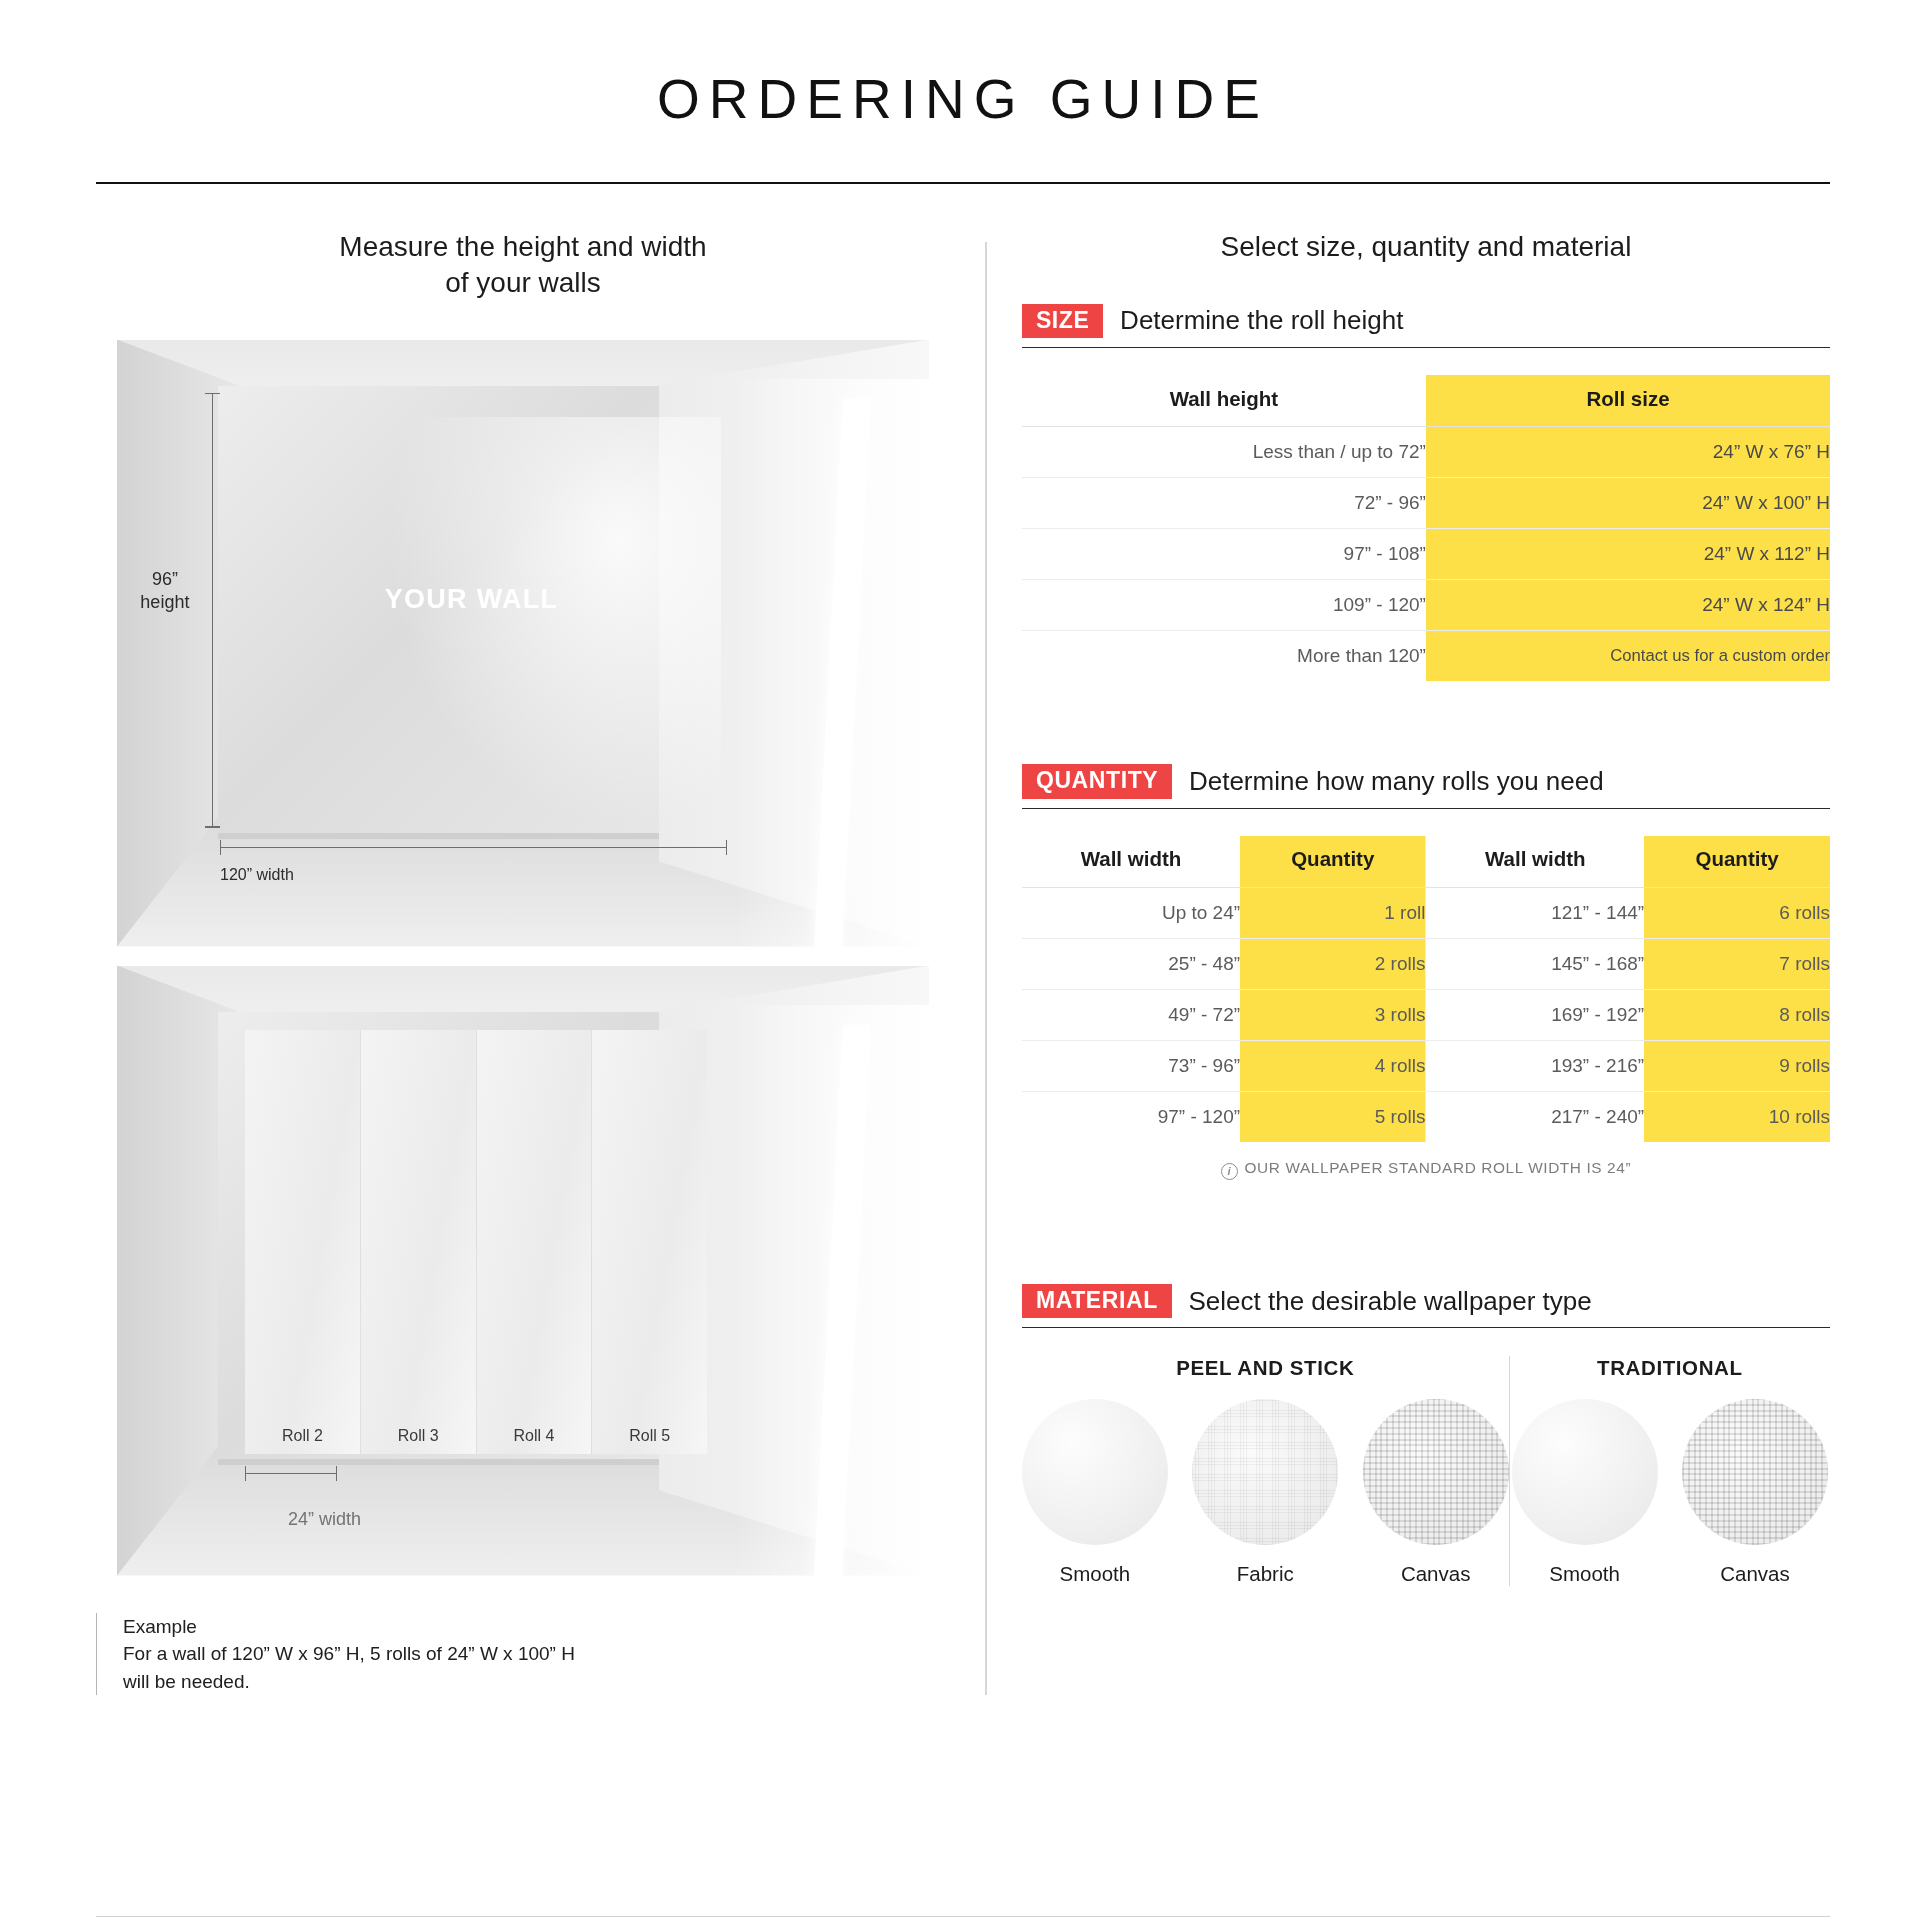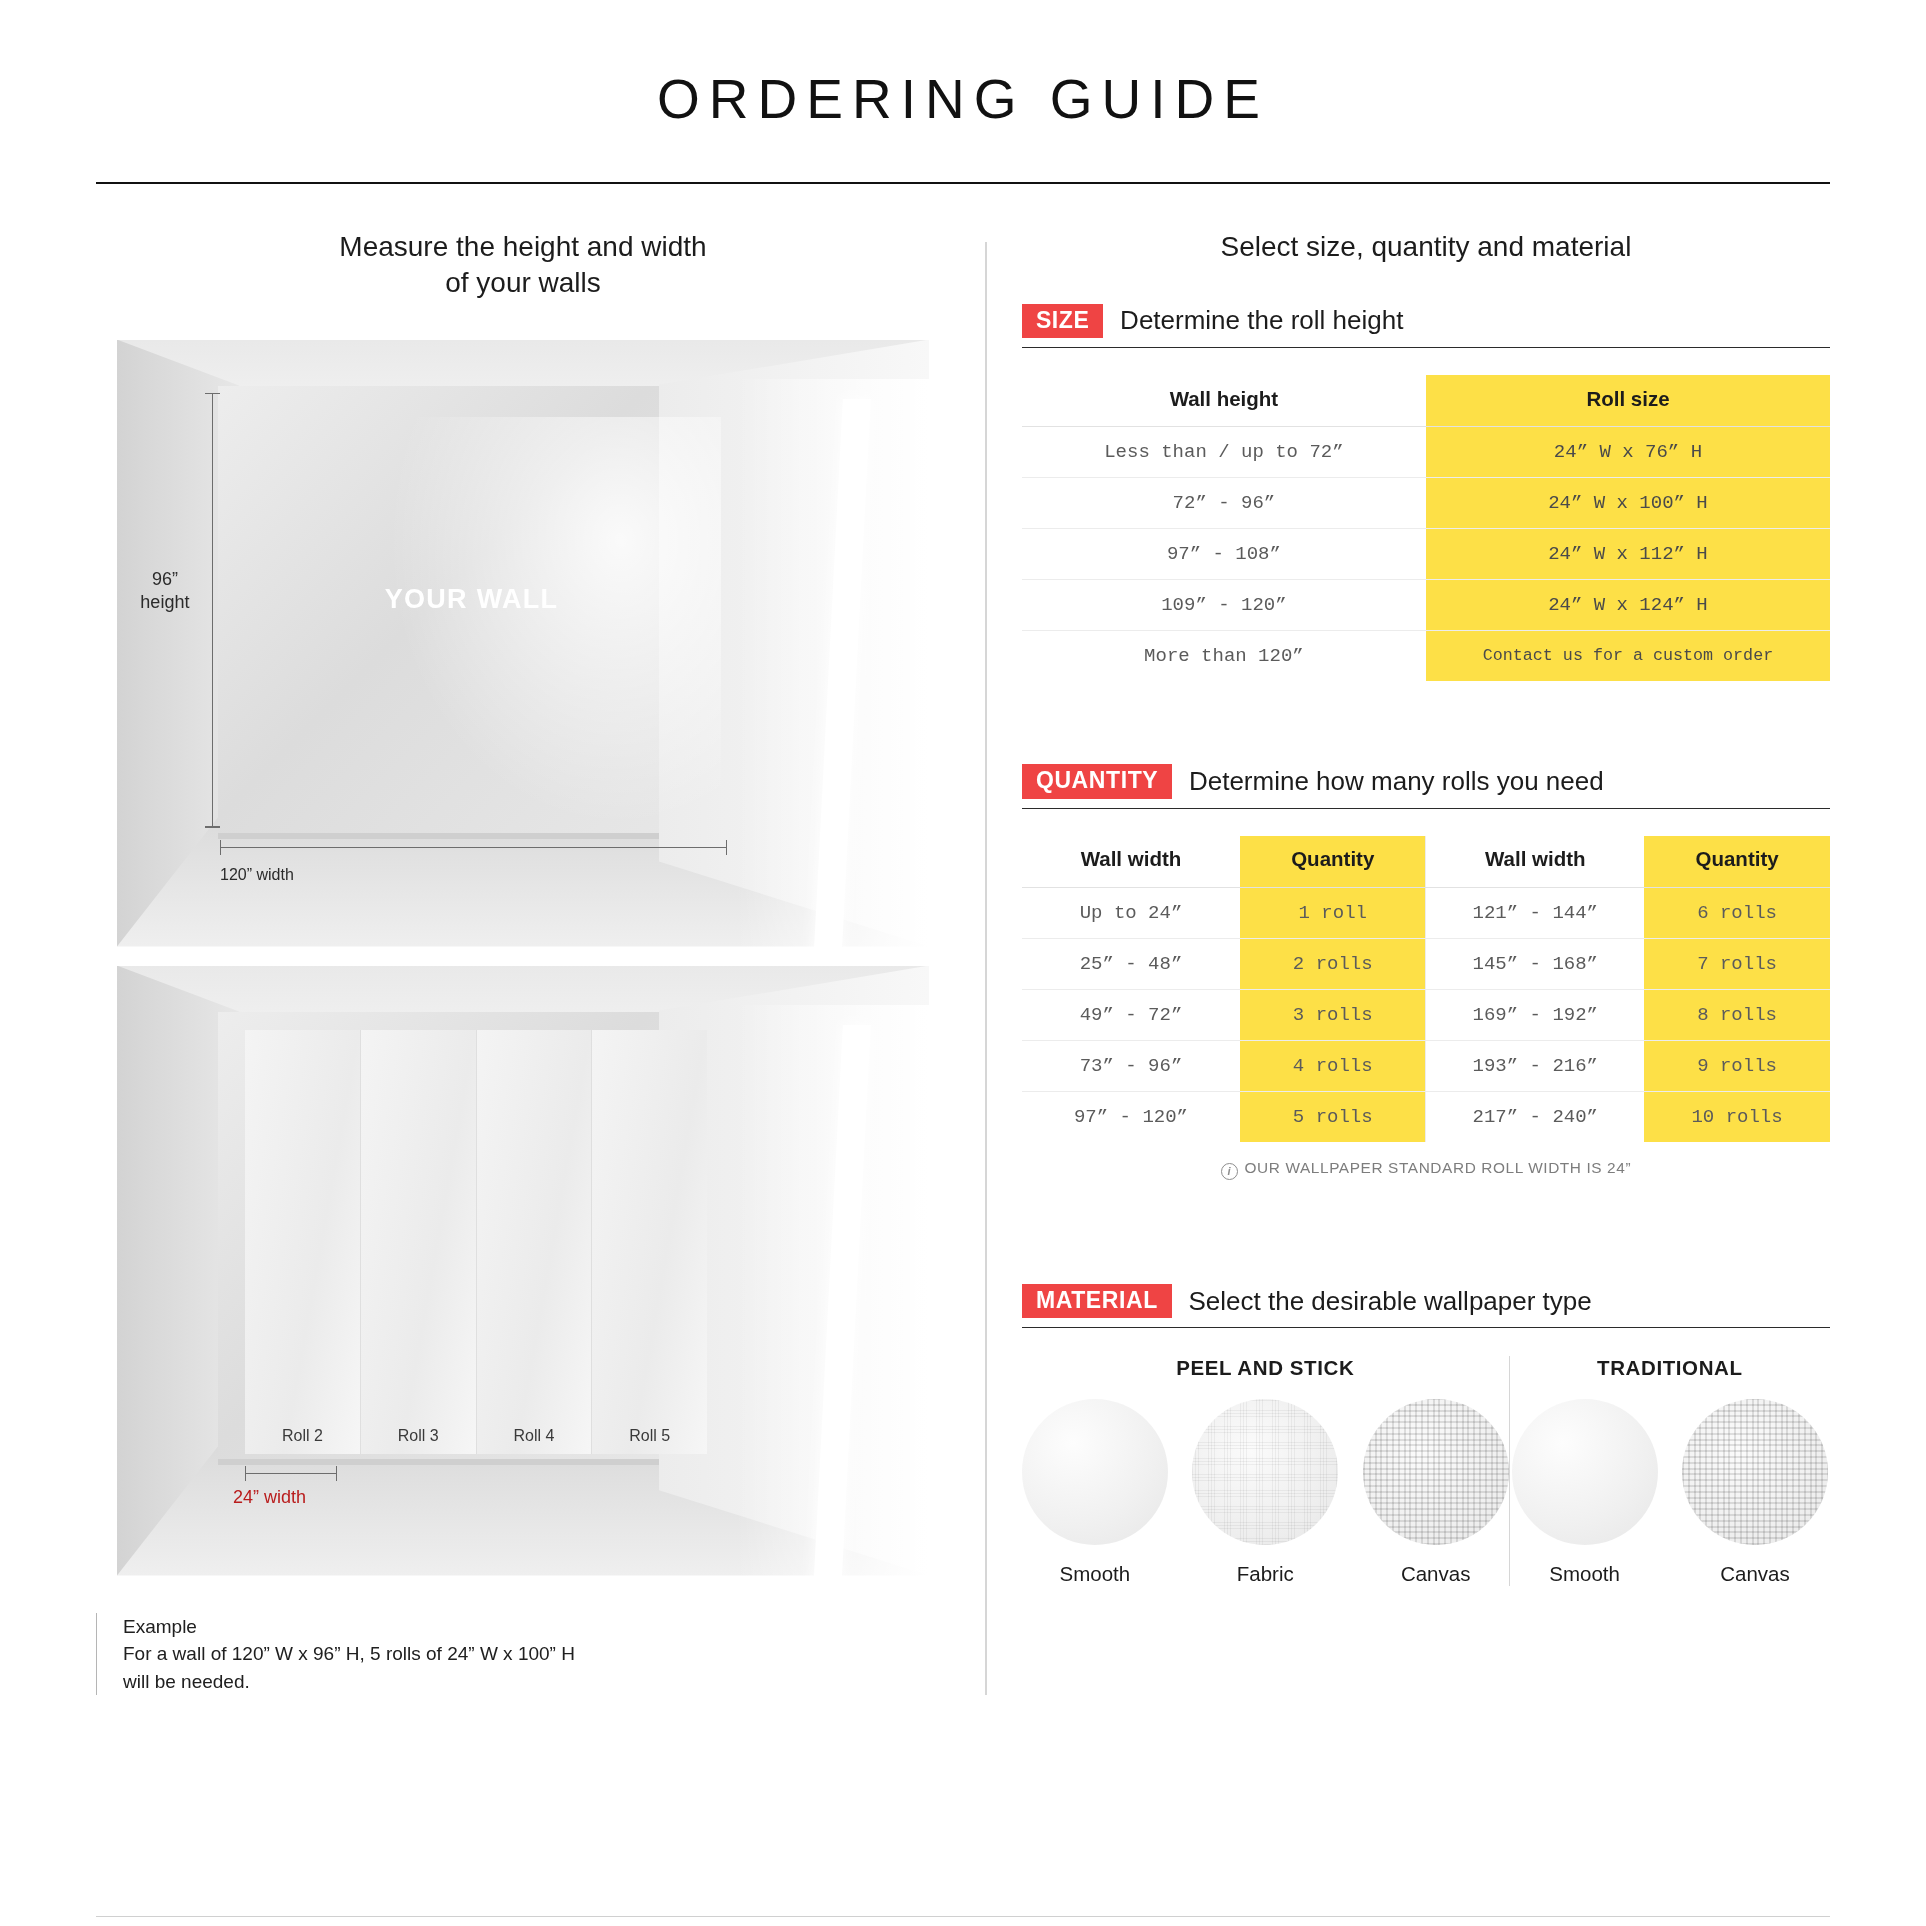--- a/index.html
+++ b/index.html
@@ -182,22 +182,22 @@
   .dim-h2 {
     position: absolute; left: 128px; top: 507px; width: 92px; height: 1.3px;
     background: #6d6d6d;
   }
   .dim-h2:before, .dim-h2:after {
     content:""; position:absolute; top:-7px; width:1.3px; height:15.4px; background:#6d6d6d;
   }
   .dim-h2:before { left: 0; }
   .dim-h2:after { right: 0; }
   .dim-h2-label {
-    position: absolute; left: 116px; top: 521px; width: 128px;
-    text-align: left; font-size: 18px; color: #b91c1c;
+    position: absolute; left: 116px; top: 543px; width: 128px;
+    text-align: right; font-size: 18px; color: #737373;
   }
 
   
   .example {
     margin-top: 37px;
     padding-left: 26px;
     border-left: 1.9px solid #b5b5b5;
     font-size: 19px;
     line-height: 1.45;
     color: #202020;
@@ -233,25 +233,24 @@
     font-size: 19px;
   }
   table.grid th {
     font-weight: 700;
     color: #1c1c1c;
     font-size: 20.5px;
     padding: 11.6px 0 15.4px 0;
     border-bottom: 1.3px solid #e2e2e2;
   }
   table.grid td {
-    text-align: center;
+    text-align: right;
     padding: 14px 0;
     color: #5b5b5b;
     border-bottom: 1.3px solid #ececec;
-    font-family: Liberation Mono, monospace;
   }
   table.grid tr:last-child td { border-bottom: none; }
   table.grid .shade { background: #fde047; }
   table.grid .vsep { border-left: 1.3px solid #ececec; }
 
   .size-table td { font-size: 19px; }
   .size-table td.dark { color: #4a4a4a; }
 
   .note {
     margin-top: 17px;

